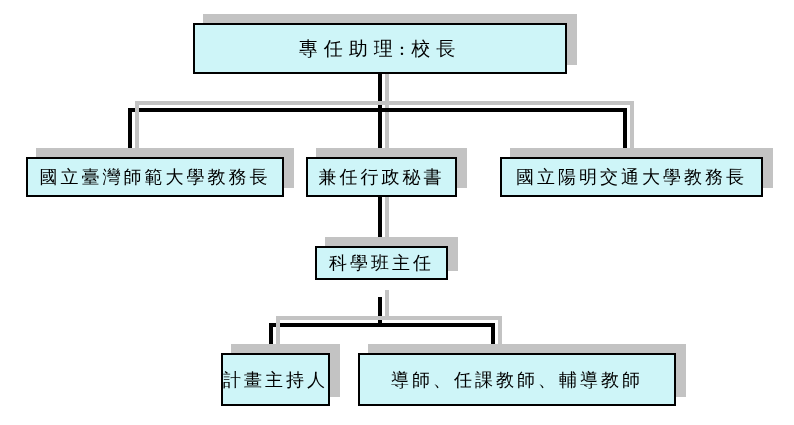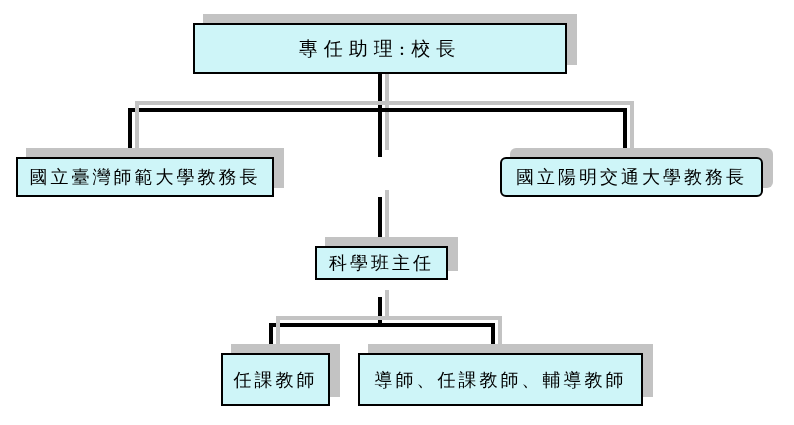--- a/index.html
+++ b/index.html
@@ -45,26 +45,26 @@
     letter-spacing: 3px;
     color: var(--text);
     z-index: 2;
     line-height: 1.2;
     white-space: nowrap;
   }
   .node span { display: inline-block; }
 
   
   #node-director        { left: 193px; top: 23px;  width: 374px; height: 51px; font-size: 19px; letter-spacing: 6px; }
-  #node-ntnu-dean       { left: 16px;  top: 157px; width: 258px; height: 40px; }
+  #node-ntnu-dean       { left: 26px;  top: 157px; width: 258px; height: 40px; }
   #node-admin-secretary { left: 306px; top: 157px; width: 151px; height: 40px; }
-  #node-nycu-dean       { left: 500px; top: 157px; width: 263px; height: 40px; border-radius: 6px; }
+  #node-nycu-dean       { left: 500px; top: 157px; width: 263px; height: 40px; }
   #node-science-director{ left: 315px; top: 246px; width: 133px; height: 34px; }
   #node-assistant       { left: 221px; top: 353px; width: 109px; height: 53px; }
-  #node-teachers        { left: 358px; top: 353px; width: 285px; height: 53px; }
+  #node-teachers        { left: 358px; top: 353px; width: 318px; height: 53px; }
 
   
   #line-top-stem        { left: 378px; top: 74px;  width: 4px;   height: 83px; }
   #line-h1              { left: 128px; top: 108px; width: 499px; height: 4px;  }
   #line-drop-left       { left: 128px; top: 108px; width: 4px;   height: 49px; }
   #line-drop-right      { left: 623px; top: 108px; width: 4px;   height: 49px; }
   #line-secretary-sci   { left: 378px; top: 197px; width: 4px;   height: 49px; }
   #line-sci-stem        { left: 378px; top: 297px; width: 4px;   height: 28px; }
   #line-h2              { left: 269px; top: 323px; width: 226px; height: 4px;  }
   #line-drop2-left      { left: 269px; top: 323px; width: 4px;   height: 30px; }
@@ -86,30 +86,33 @@
   <div class="line" id="line-drop2-right"></div>
 
   <div class="node" id="node-director">
     <span>專任助理:校長</span>
   </div>
 
   <div class="node" id="node-ntnu-dean">
     <span>國立臺灣師範大學教務長</span>
   </div>
 
+  <div class="node" id="node-admin-secretary">
+    <span>兼任行政秘書</span>
+  </div>
 
   <div class="node" id="node-nycu-dean">
     <span>國立陽明交通大學教務長</span>
   </div>
 
   <div class="node" id="node-science-director">
     <span>科學班主任</span>
   </div>
 
   <div class="node" id="node-assistant">
-    <span>任課教師</span>
+    <span>計畫主持人</span>
   </div>
 
   <div class="node" id="node-teachers">
     <span>導師、任課教師、輔導教師</span>
   </div>
 
 </div>
 
 </body></html>

